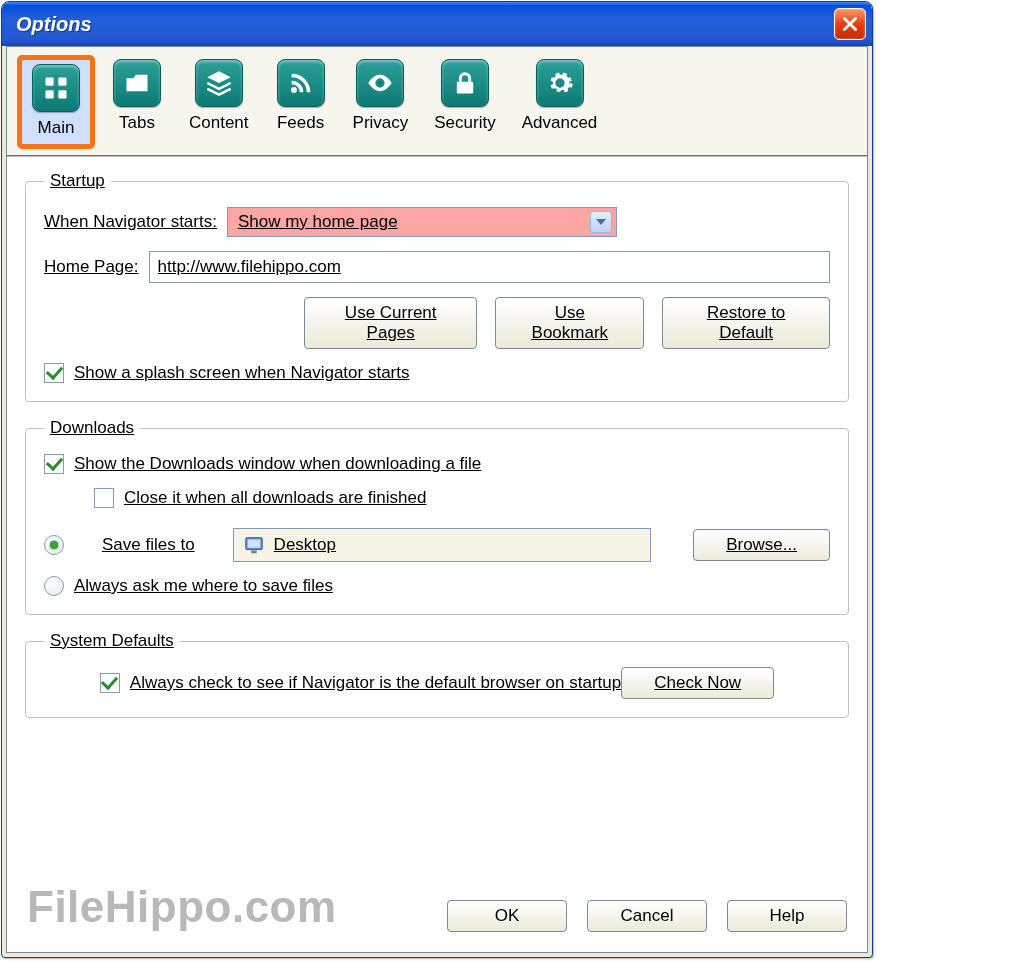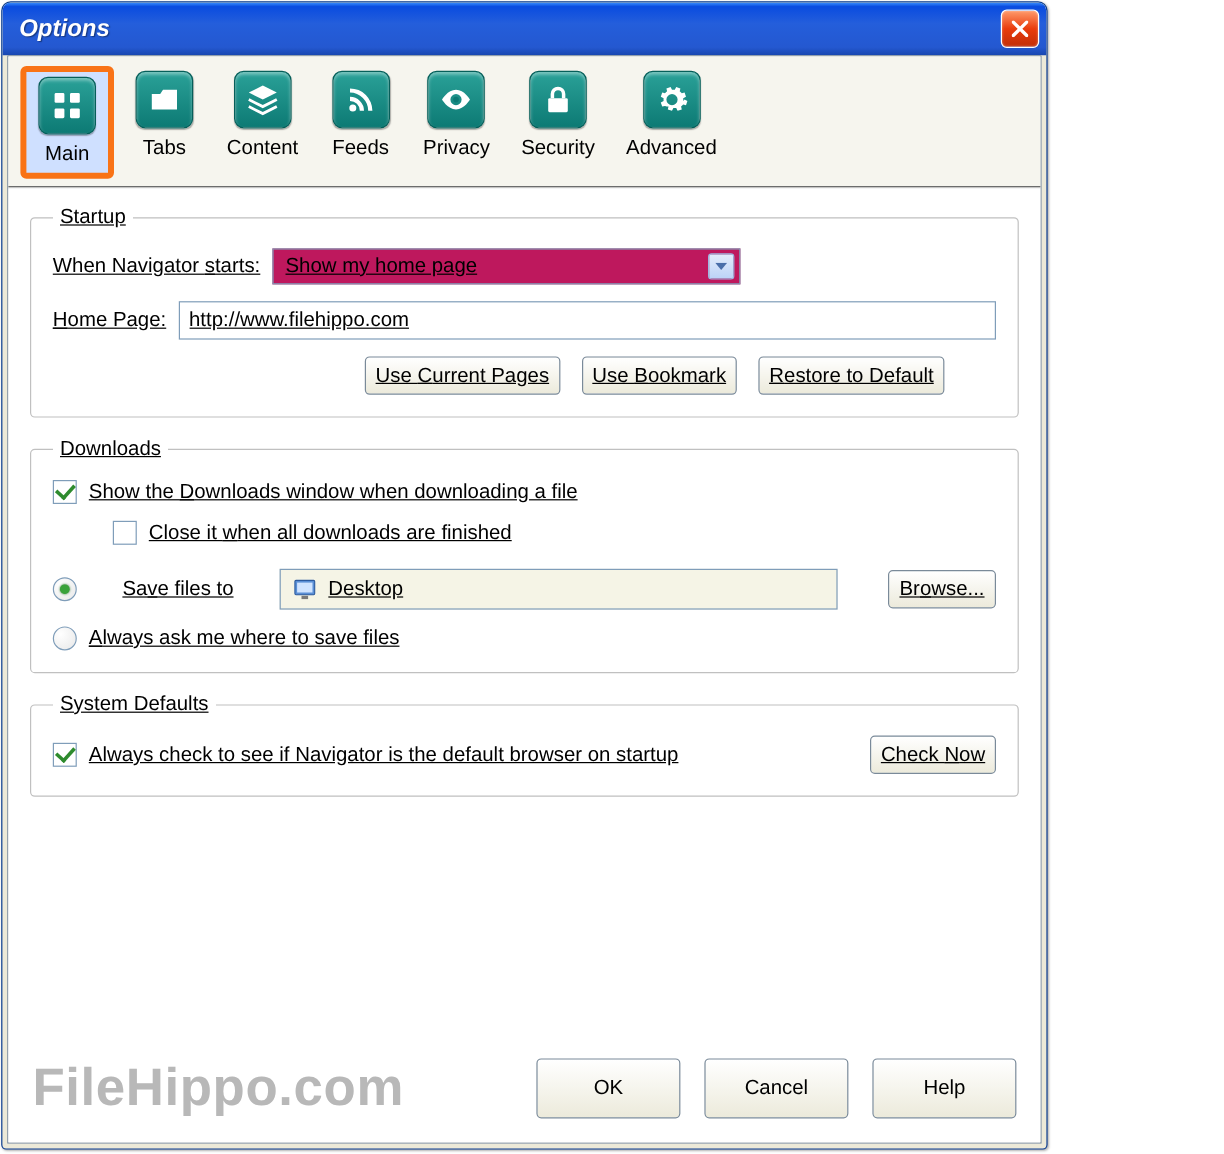--- a/index.html
+++ b/index.html
@@ -110,21 +110,21 @@
     padding:0 6px;
     font-size:17px;
   }
   .row { display:flex; align-items:center; margin-bottom:14px; }
   .row:last-child{margin-bottom:0;}
   .lbl { margin-right:10px; white-space:nowrap; }
   .u { text-decoration:underline; }
   .select {
     display:flex; align-items:center; justify-content:space-between;
     border:1px solid #7f9db9;
-    background:#be185d;
+    background:#fca5a5;
     height:30px;
     padding:0 4px 0 10px;
     min-width:390px;
     cursor:pointer;
   }
   .select .arrow {
     width:22px; height:22px;
     background:linear-gradient(to bottom,#e3ecfb,#bcd3f7);
     border:1px solid #9cb6e0;
     border-radius:3px;
@@ -137,21 +137,21 @@
     background:#fff;
     height:32px;
     padding:0 8px;
     font:inherit;
   }
   .btnrow { display:flex; gap:18px; justify-content:flex-start; padding-left:260px; }
   .btn, button.btn {
     background:linear-gradient(to bottom,#ffffff,#eceadb);
     border:1px solid #7a8a99;
     border-radius:4px;
-    padding:5px 8px;
+    padding:5px 32px;
     font:inherit;
     cursor:pointer;
     min-width:90px;
   }
   .check {
     width:20px; height:20px;
     border:1px solid #7f9db9;
     background:#fff;
     display:inline-flex; align-items:center; justify-content:center;
     margin-right:10px;
@@ -195,20 +195,21 @@
     width:24px; height:24px;
     margin-right:8px;
     display:flex; align-items:center; justify-content:center;
   }
   .footer {
     position:absolute;
     left:0; right:0; bottom:0;
     padding:10px 20px 20px 20px;
     display:flex;
     justify-content:space-between;
+    align-items:flex-end;
   }
   .watermark {
     font-family: Arial, sans-serif;
     font-size:44px;
     font-weight:bold;
     color:#b8b8b8;
     letter-spacing:0.5px;
   }
   .dlg-btns { display:flex; gap:20px; }
   .dlg-btns .btn{ min-width:120px; }
@@ -311,20 +312,24 @@
           </div>
         </div>
         <div class="row">
           <span class="lbl"><span class="u">H</span><span>ome Page:</span></span>
           <input class="textbox" value="http://www.filehippo.com" style="">
         </div>
         <div class="row btnrow">
           <button class="btn"><span>Use </span><span class="u">C</span><span>urrent Pages</span></button>
           <button class="btn"><span>Use </span><span class="u">B</span><span>ookmark</span></button>
           <button class="btn"><span class="u">R</span><span>estore to Default</span></button>
+        </div>
+        <div class="row">
+          <span class="check checked"></span>
+          <span><span>Show a s</span><span class="u">p</span><span>lash screen when Navigator starts</span></span>
         </div>
       </fieldset>
 
       <fieldset>
         <legend>Downloads</legend>
         <div class="row">
           <span class="check checked"></span>
           <span><span>Show the </span><span class="u">D</span><span>ownloads window when downloading a file</span></span>
         </div>
         <div class="row" style="padding-left:50px;">
@@ -347,21 +352,21 @@
           <button class="btn"><span>Br</span><span class="u">o</span><span>wse...</span></button>
         </div>
         <div class="row">
           <span class="radio"></span>
           <span><span class="u">A</span><span>lways ask me where to save files</span></span>
         </div>
       </fieldset>
 
       <fieldset>
         <legend>System Defaults</legend>
-        <div class="row" style="justify-content:space-between;">
+        <div class="row" style="justify-content:center;">
           <span style="display:flex;align-items:center;">
             <span class="check checked"></span>
             <span>Always check to see if Navigator is the default browser on startup</span>
           </span>
           <button class="btn"><span>Check </span><span class="u">N</span><span>ow</span></button>
         </div>
       </fieldset>
 
       <div class="footer">
         <div class="watermark">FileHippo.com</div>

